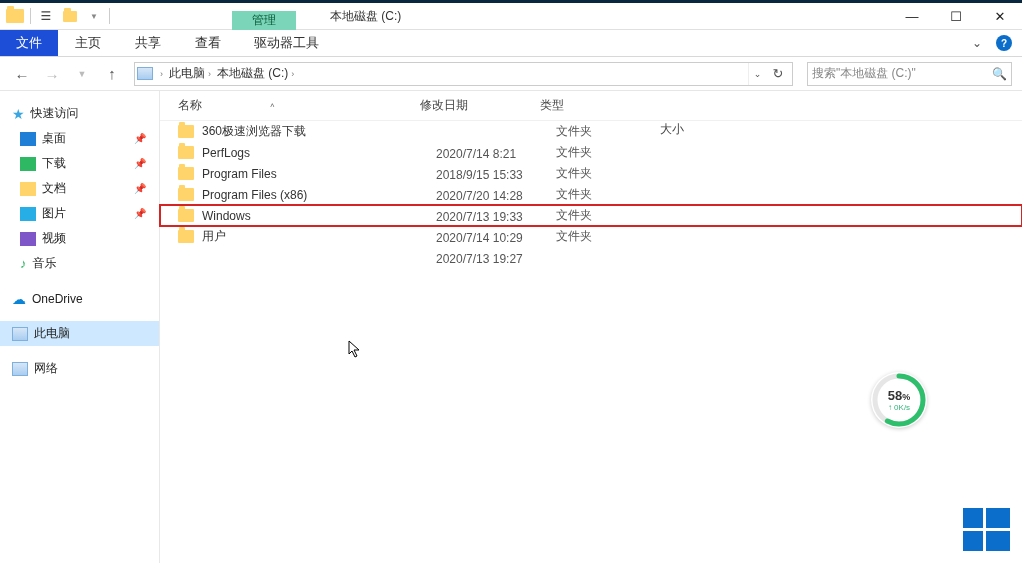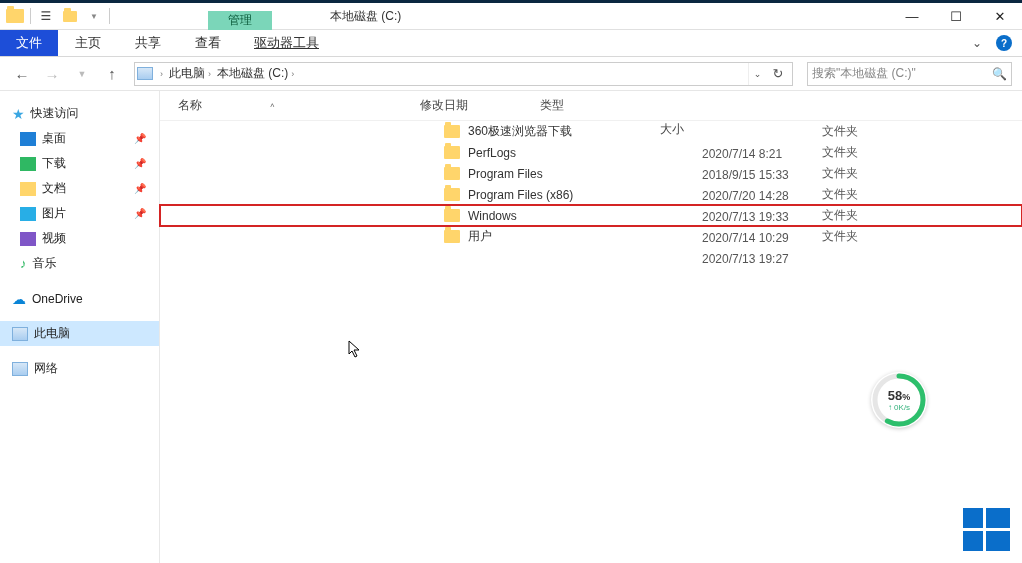--- a/index.html
+++ b/index.html
@@ -7,31 +7,31 @@
 
     
     .titlebar { height: 30px; display: flex; align-items: center; border-bottom: 1px solid #e0e0e0; background: #fff; position: relative; }
     .tb-top { position: absolute; top: 0; left: 0; right: 0; height: 3px; background: #0a2740; }
     .tb-icons { display: flex; align-items: center; margin-left: 4px; gap: 2px; padding-top: 3px; }
     .tb-icon { width: 22px; height: 22px; display: flex; align-items: center; justify-content: center; color: #444; }
     .tb-folder { width: 18px; height: 14px; background: #ffd56b; border-radius: 1px; position: relative; }
     .tb-folder::before { content: ""; position: absolute; top: -3px; left: 1px; width: 7px; height: 3px; background: #ffd56b; border-radius: 1px 1px 0 0; }
     .tb-sep { width: 1px; height: 16px; background: #ccc; margin: 0 2px; }
     .tb-dd { font-size: 8px; color: #888; }
-    .tb-context { margin-left: 96px; display: flex; flex-direction: column; align-items: center; padding-top: 12px; }
+    .tb-context { margin-left: 120px; display: flex; flex-direction: column; align-items: center; padding-top: 12px; }
     .tb-context-lbl { background: #7bd6b9; color: #0b5a3a; padding: 1px 20px; font-size: 12px; }
     .tb-title { position: absolute; left: 330px; top: 8px; color: #333; font-size: 12px; }
     .tb-controls { position: absolute; right: 0; top: 3px; display: flex; }
     .tb-ctrl { width: 44px; height: 27px; display: flex; align-items: center; justify-content: center; font-size: 13px; color: #222; }
 
     
     .ribbon { height: 27px; display: flex; align-items: stretch; border-bottom: 1px solid #d8d8d8; }
     .ribbon-file { background: #1d4ed8; color: #fff; padding: 0 16px; display: flex; align-items: center; font-size: 13px; }
     .ribbon-tab { padding: 0 17px; display: flex; align-items: center; color: #333; font-size: 13px; }
-    .ribbon-ctx { color: #333; padding: 0 16px; display: flex; align-items: center; font-size: 13px; text-decoration: underline; }
+    .ribbon-ctx { color: #333; padding: 0 16px; display: flex; align-items: center; font-size: 13px; }
     .ribbon-spacer { flex: 1; }
     .ribbon-chevron { width: 30px; display: flex; align-items: center; justify-content: center; color: #555; }
     .ribbon-help { width: 24px; display: flex; align-items: center; justify-content: center; margin-right: 6px; }
     .help-circle { width: 16px; height: 16px; border-radius: 50%; background: #0a6eca; color: #fff; display: flex; align-items: center; justify-content: center; font-size: 10px; font-weight: bold; }
 
     
     .navbar { height: 34px; display: flex; align-items: center; padding: 0 10px; gap: 6px; border-bottom: 1px solid #e6e6e6;}
     .nav-btn { width: 24px; height: 24px; display: flex; align-items: center; justify-content: center; color: #555; font-size: 15px; }
     .nav-btn.disabled { color: #bbb; }
     .addr { flex: 1; height: 24px; border: 1px solid #ccc; display: flex; align-items: center; padding: 0 2px; margin: 0 8px 0 4px; }
@@ -55,21 +55,21 @@
     .side-spacer { height: 10px; }
 
     .filearea { flex: 1; position: relative; }
     .cols { display: flex; height: 30px; align-items: center; border-bottom: 1px solid #f0f0f0; color: #444; font-size: 12px; }
     .col-name { width: 260px; padding-left: 18px; display:flex; align-items:center; gap:8px;}
     .col-sort { font-size: 8px; color: #666; margin-left: 60px;}
     .col-date { width: 120px; }
     .col-type { width: 120px; }
     .col-size { width: 80px; margin-top: 47px; }
     .rows { }
-    .row { display: flex; height: 21px; align-items: center; color: #333; font-size: 12px; padding-left: 18px; justify-content: flex-end;}
+    .row { display: flex; height: 21px; align-items: center; color: #333; font-size: 12px; padding-left: 18px;}
     .row.hl { outline: 2px solid #d42424; outline-offset: -1px; }
     .row-ico { width: 16px; height: 13px; background: #ffd56b; border-radius: 1px; margin-right: 8px; position: relative; }
     .row-ico::before { content: ""; position: absolute; top: -3px; left: 1px; width: 6px; height: 3px; background: #ffd56b; border-radius: 1px 1px 0 0;}
     .r-name { width: 234px; }
     .r-date { width: 120px; color: #555; margin-top: 44px;}
     .r-type { width: 120px; color: #555;}
     .r-size { width: 80px; }
 
     
     .speedball { position: absolute; right: 95px; bottom: 135px; width: 56px; height: 56px; border-radius: 50%; background: #fff; box-shadow: 0 1px 4px rgba(0,0,0,0.2); display: flex; flex-direction: column; align-items: center; justify-content: center; }

